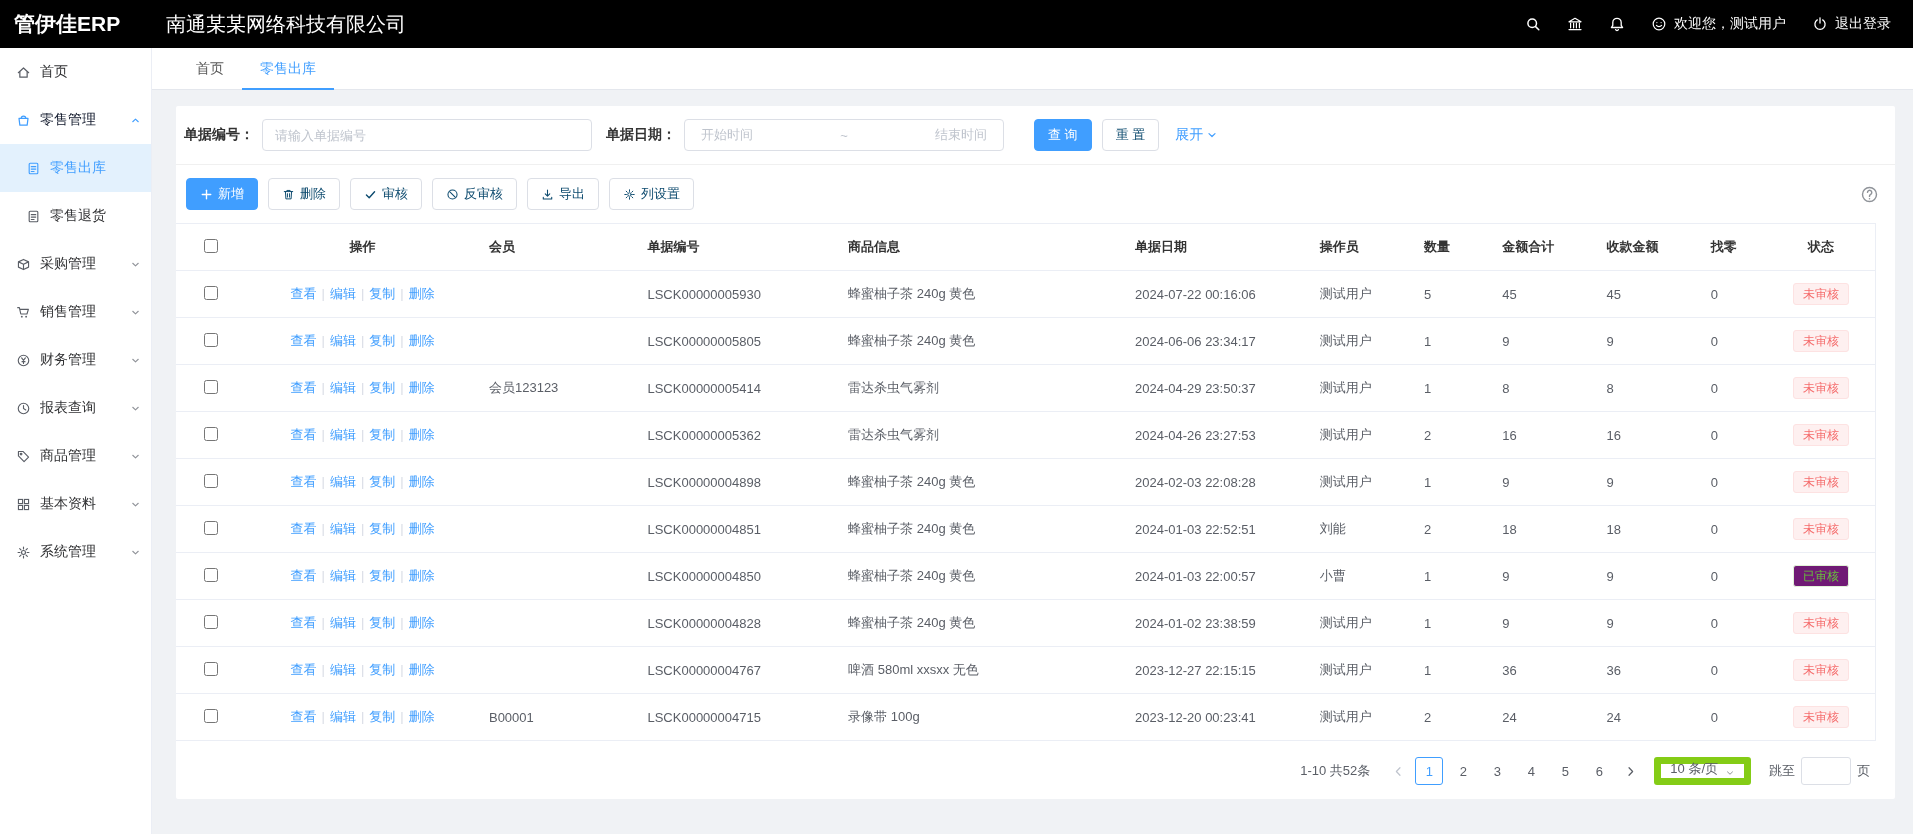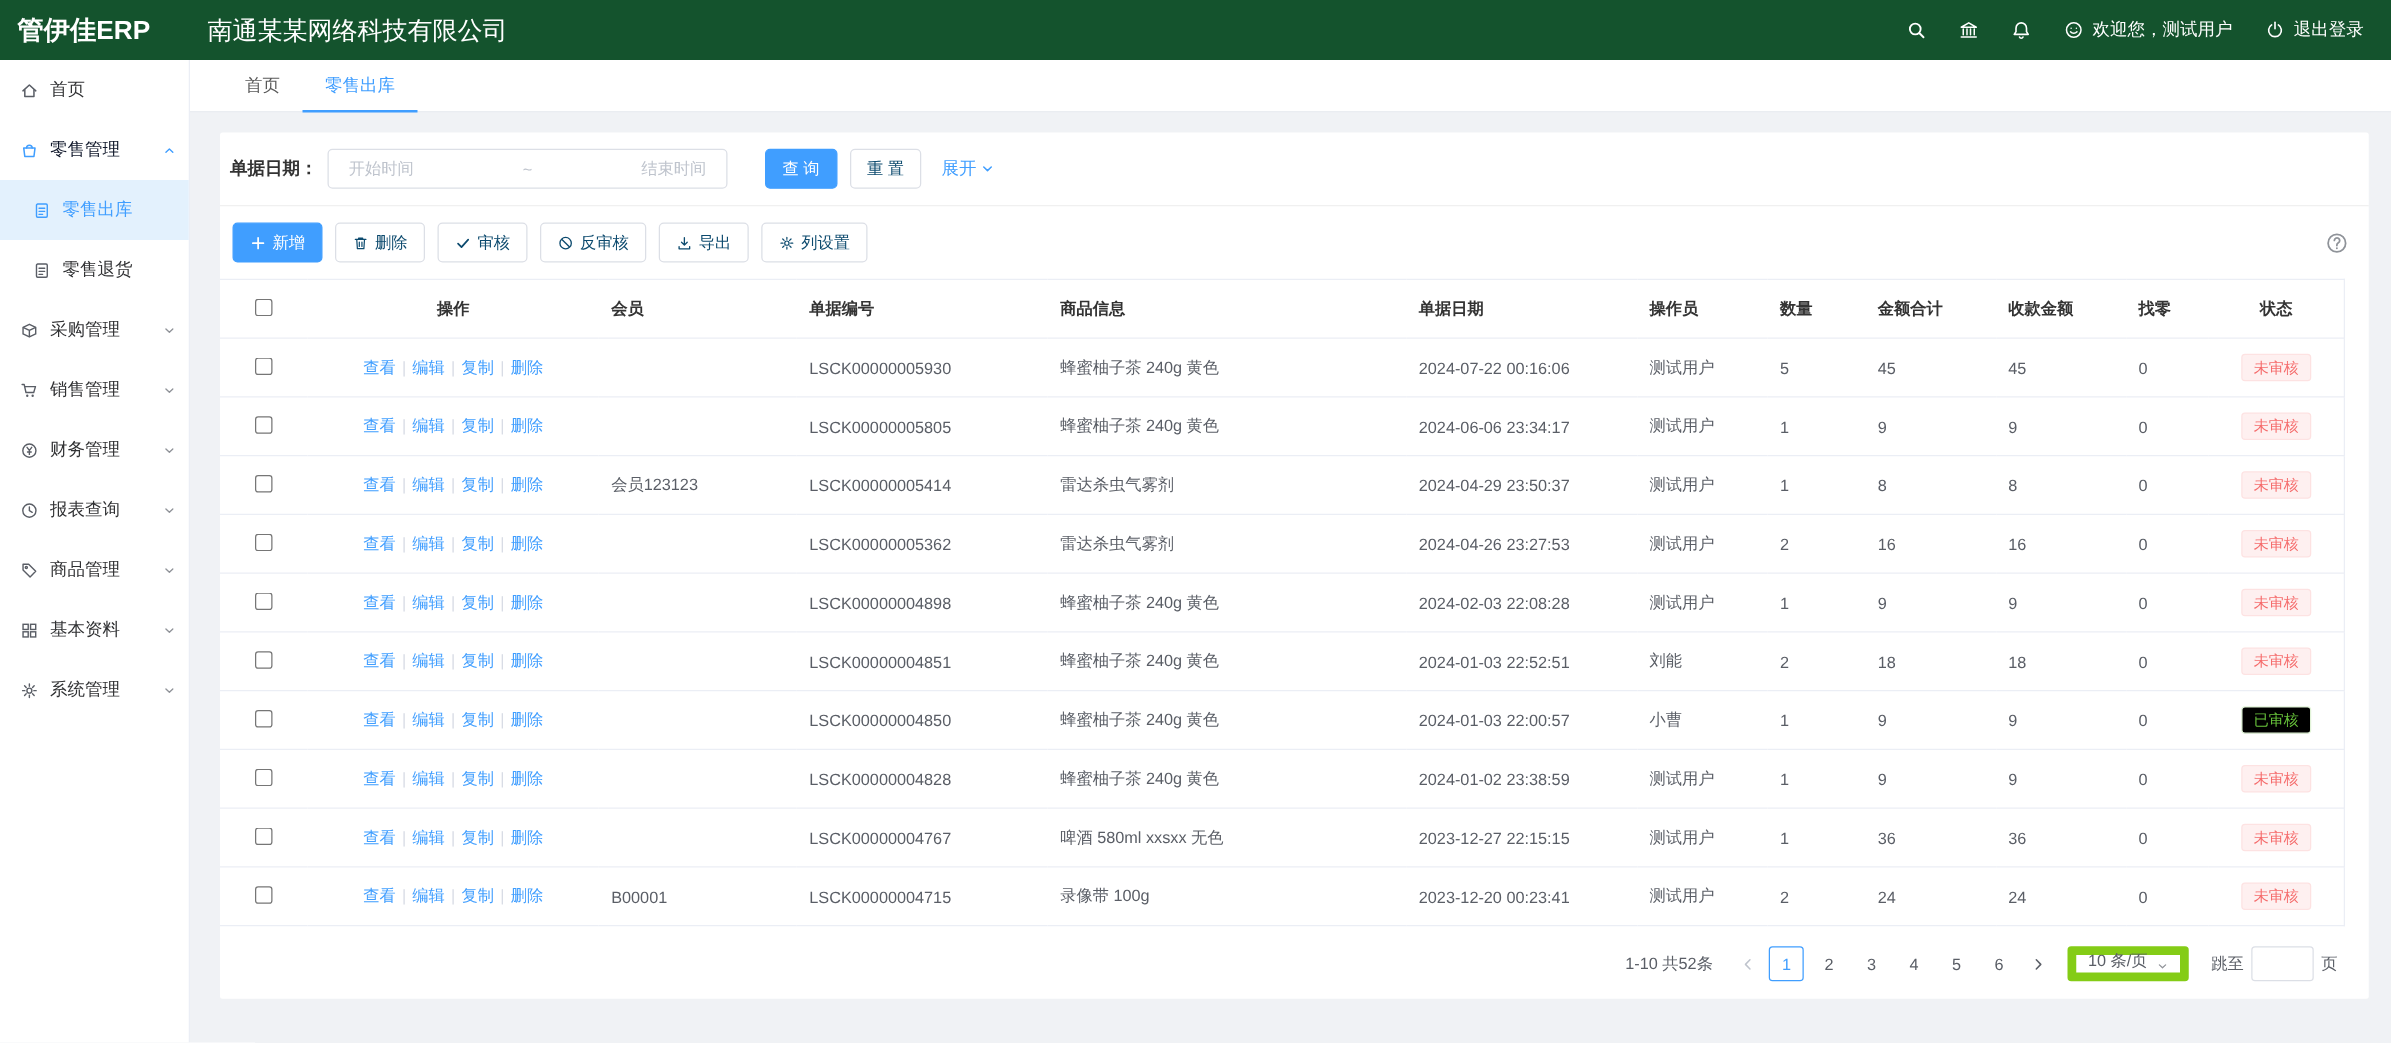--- a/index.html
+++ b/index.html
@@ -2,21 +2,21 @@
 <html><head>
 <meta charset="utf-8">
 <title>管伊佳ERP</title>
 <style>
   *{box-sizing:border-box;}
   body{margin:0;width:1913px;height:834px;overflow:hidden;background:#f0f2f5;
        font-family:"Liberation Sans","DejaVu Sans",sans-serif;}
   .app{width:1913px;height:834px;display:flex;flex-direction:column;}
 
   
-  .topbar{height:48px;background:#14532d;display:flex;align-items:center;
+  .topbar{height:48px;background:#000000;display:flex;align-items:center;
           padding:0 22px 0 14px;color:#fff;flex-shrink:0;}
   .logo{font-size:21px;font-weight:700;width:134px;white-space:nowrap;}
   .company{font-size:20px;margin-left:18px;white-space:nowrap;}
   .top-right{margin-left:auto;display:flex;align-items:center;gap:26px;font-size:14px;}
   .top-group{display:inline-flex;align-items:center;gap:7px;cursor:pointer;white-space:nowrap;}
   [data-icon]{display:inline-flex;align-items:center;justify-content:center;}
   [data-icon] svg{width:1em;height:1em;display:block;}
   .top-icon{font-size:16px;cursor:pointer;}
 
   
@@ -78,21 +78,21 @@
   .col5{width:104px;} .col6{width:78px;}  .col7{width:104px;} .col8{width:104px;}
   .col9{width:66px;}  .col10{width:108px;text-align:center !important;}
   .op-cell{text-align:center !important;}
   .status-cell{text-align:center !important;}
   .op-link{color:#409eff;cursor:pointer;text-decoration:none;}
   .sep{color:#d8dce5;margin:0 5px;}
   input[type="checkbox"]{width:14px;height:14px;margin:0;cursor:pointer;accent-color:#409eff;}
   .badge{display:inline-block;height:22px;line-height:20px;padding:0 9px;border:1px solid;
           border-radius:3px;font-size:12px;}
   .badge-red{color:#f56c6c;background:#fef0f0;border-color:#fde2e2;}
-  .badge-green{color:#67c23a;background:#000000;border-color:#e1f3d8;}
+  .badge-green{color:#67c23a;background:#701a75;border-color:#e1f3d8;}
 
   
   .pagination{width:1700px;display:flex;align-items:center;justify-content:flex-end;
           padding-top:16px;font-size:13px;color:#5a5e66;}
   .pg-total{margin-right:14px;}
   .pg-arrow{width:28px;height:28px;font-size:13px;cursor:pointer;color:#5a5e66;}
   .pg-arrow.prev{color:#bfc4cd;}
   .page-list{display:inline-flex;}
   .page-num{min-width:28px;height:28px;display:inline-flex;align-items:center;justify-content:center;
           margin:0 3px;border-radius:3px;cursor:pointer;}
@@ -303,20 +303,24 @@
     <main class="main">
       <div class="tabbar" id="tabbar">
           <div class="tab">首页</div>
           <div class="tab active">零售出库</div>
         </div>
 
       <div class="card">
 
         <div class="filters">
           <div class="fgroup">
+            <span class="flabel">单据编号：</span>
+            <input class="text-input" placeholder="请输入单据编号" style="">
+          </div>
+          <div class="fgroup">
             <span class="flabel">单据日期：</span>
             <div class="date-range">
               <span>开始时间</span>
               <span>~</span>
               <span>结束时间</span>
             </div>
           </div>
           <button class="btn btn-primary search-btn">
             <span>查 询</span>
           </button>

